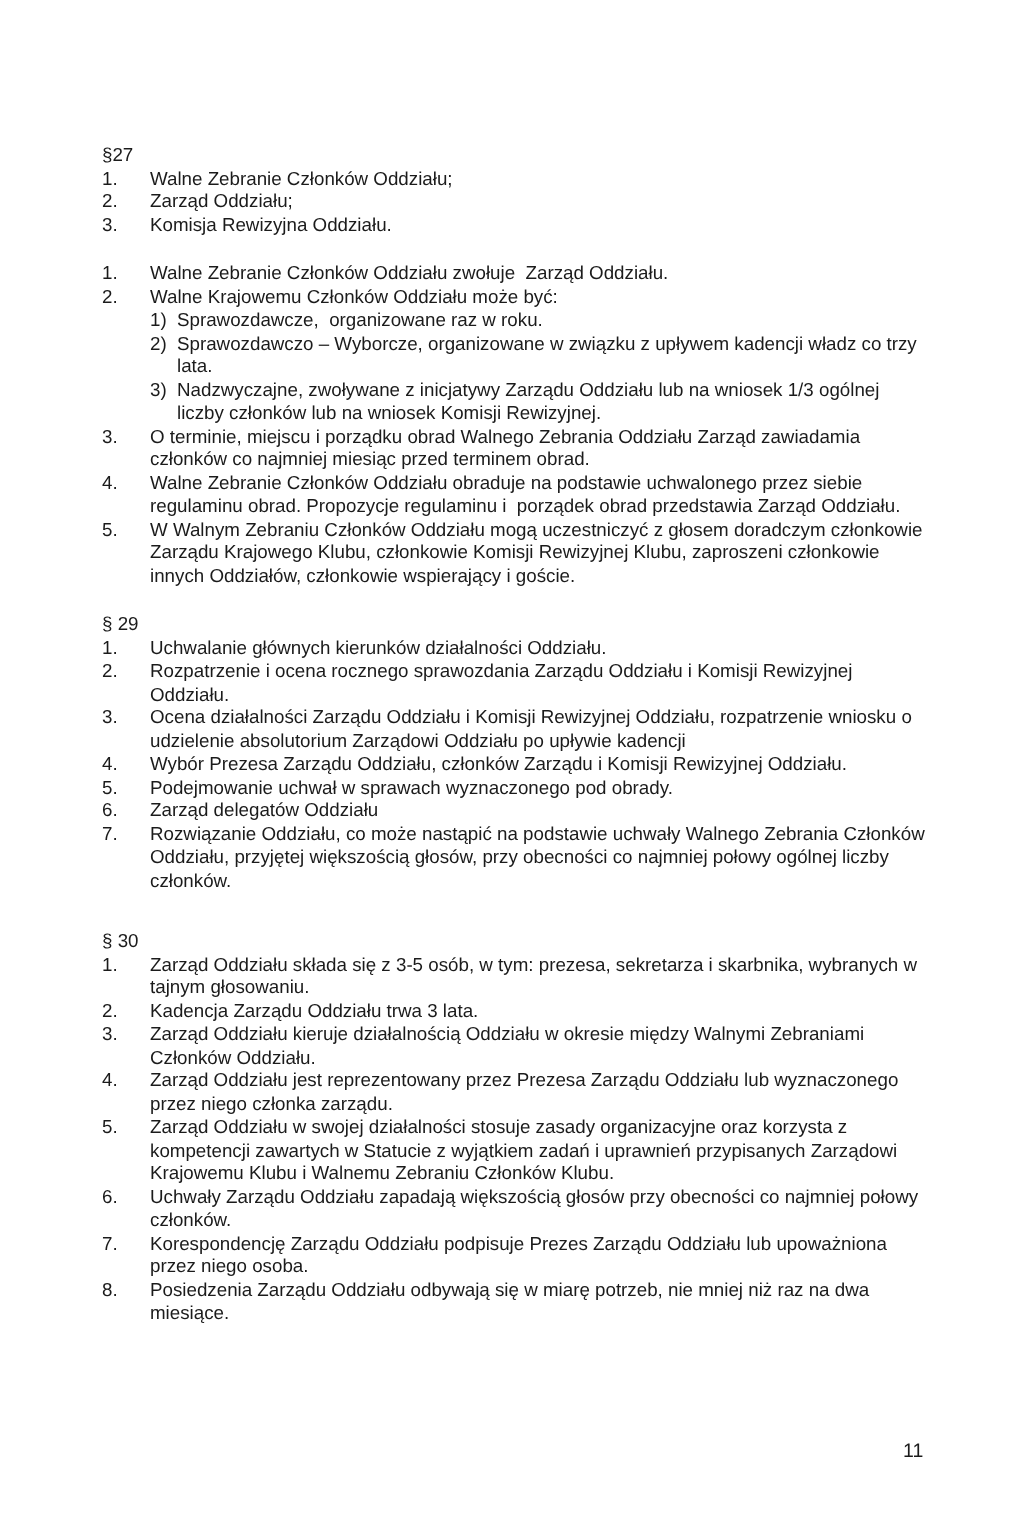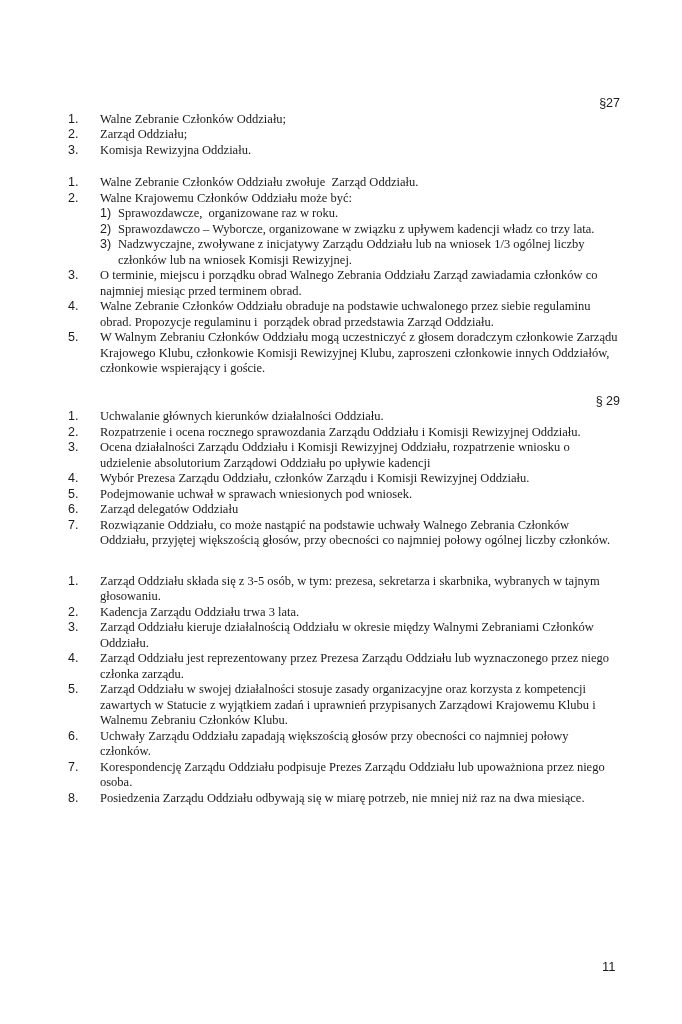--- a/index.html
+++ b/index.html
@@ -23,42 +23,41 @@
     top: 96px;
     width: 552px;
   }
   .section + .section {
     margin-top: 17px;
   }
   .section:nth-of-type(4) {
     margin-top: 25px;
   }
   .section-heading {
-    text-align: right;
+    text-align: left;
   }
   .section-intro {
     white-space: pre-wrap;
   }
   .list-item, .sub-item {
     display: flex;
     align-items: flex-start;
   }
   .marker {
     flex: 0 0 32px;
   }
   .sub-item {
     padding-left: 32px;
   }
   .sub-item .marker {
     flex: 0 0 18px;
   }
   .text {
     flex: 1 1 auto;
     white-space: pre-wrap;
-    font-family: Liberation Serif, serif;
   }
   .page-number {
     position: absolute;
     left: 602px;
     top: 959px;
     font-size: 13px;
   }
 </style>
 </head>
 <body>
@@ -148,36 +147,37 @@
     <span class="text">Ocena działalności Zarządu Oddziału i Komisji Rewizyjnej Oddziału, rozpatrzenie wniosku o udzielenie absolutorium Zarządowi Oddziału po upływie kadencji</span>
   </div>
 
   <div class="list-item">
     <span class="marker">4.</span>
     <span class="text">Wybór Prezesa Zarządu Oddziału, członków Zarządu i Komisji Rewizyjnej Oddziału.</span>
   </div>
 
   <div class="list-item">
     <span class="marker">5.</span>
-    <span class="text">Podejmowanie uchwał w sprawach wniesionych pod wniosek.</span>
+    <span class="text">Podejmowanie uchwał w sprawach wyznaczonego pod obrady.</span>
   </div>
 
   <div class="list-item">
     <span class="marker">6.</span>
     <span class="text">Zarząd delegatów Oddziału</span>
   </div>
 
   <div class="list-item">
     <span class="marker">7.</span>
     <span class="text">Rozwiązanie Oddziału, co może nastąpić na podstawie uchwały Walnego Zebrania Członków Oddziału, przyjętej większością głosów, przy obecności co najmniej połowy ogólnej liczby członków.</span>
   </div>
 </div>
   </section>
 
   <section class="section">
+    <div class="section-heading">§ 30</div>
 
     <div class="section-list">
   <div class="list-item">
     <span class="marker">1.</span>
     <span class="text">Zarząd Oddziału składa się z 3-5 osób, w tym: prezesa, sekretarza i skarbnika, wybranych w tajnym głosowaniu.</span>
   </div>
 
   <div class="list-item">
     <span class="marker">2.</span>
     <span class="text">Kadencja Zarządu Oddziału trwa 3 lata.</span>

